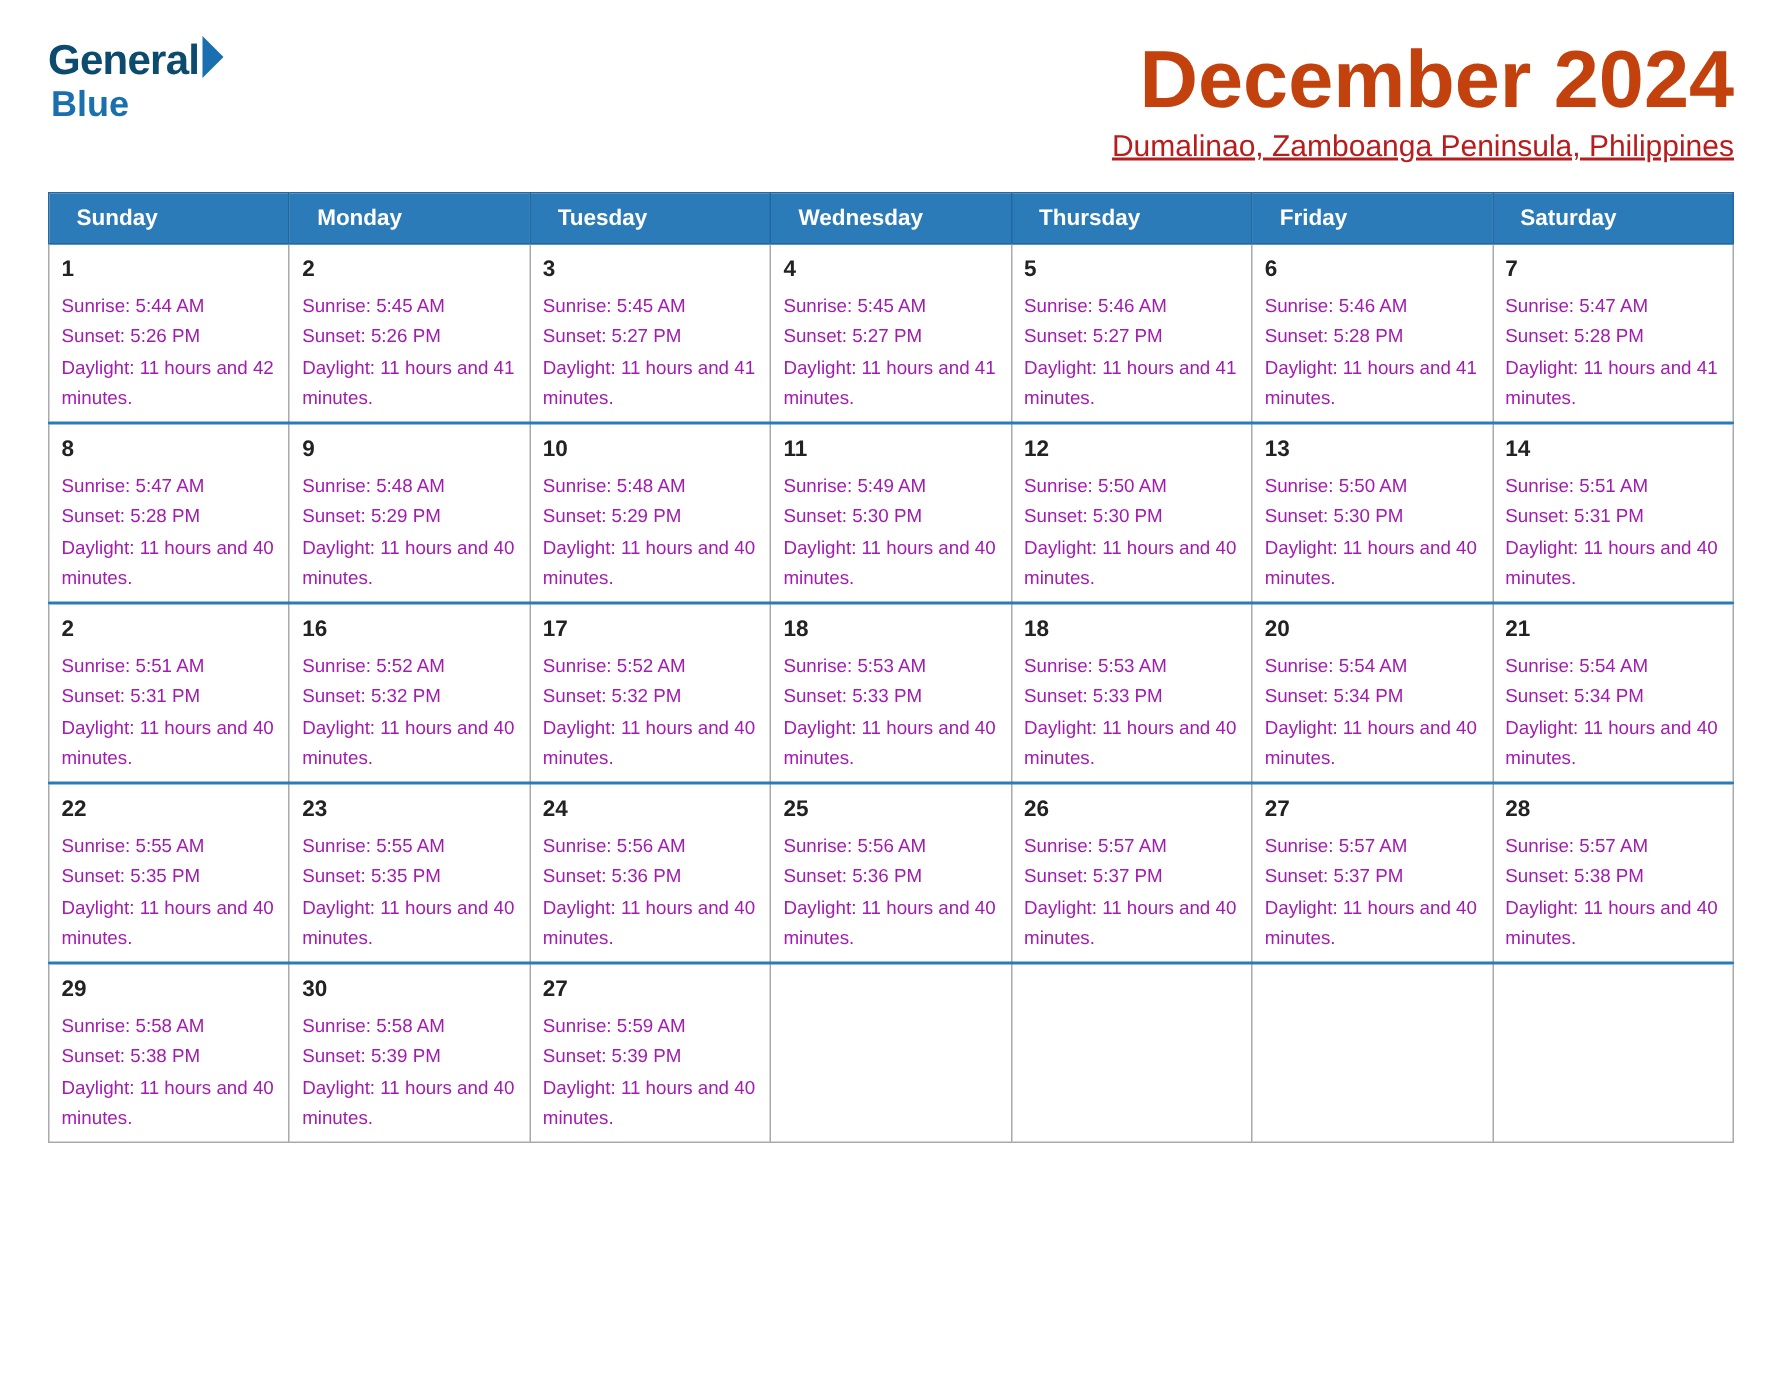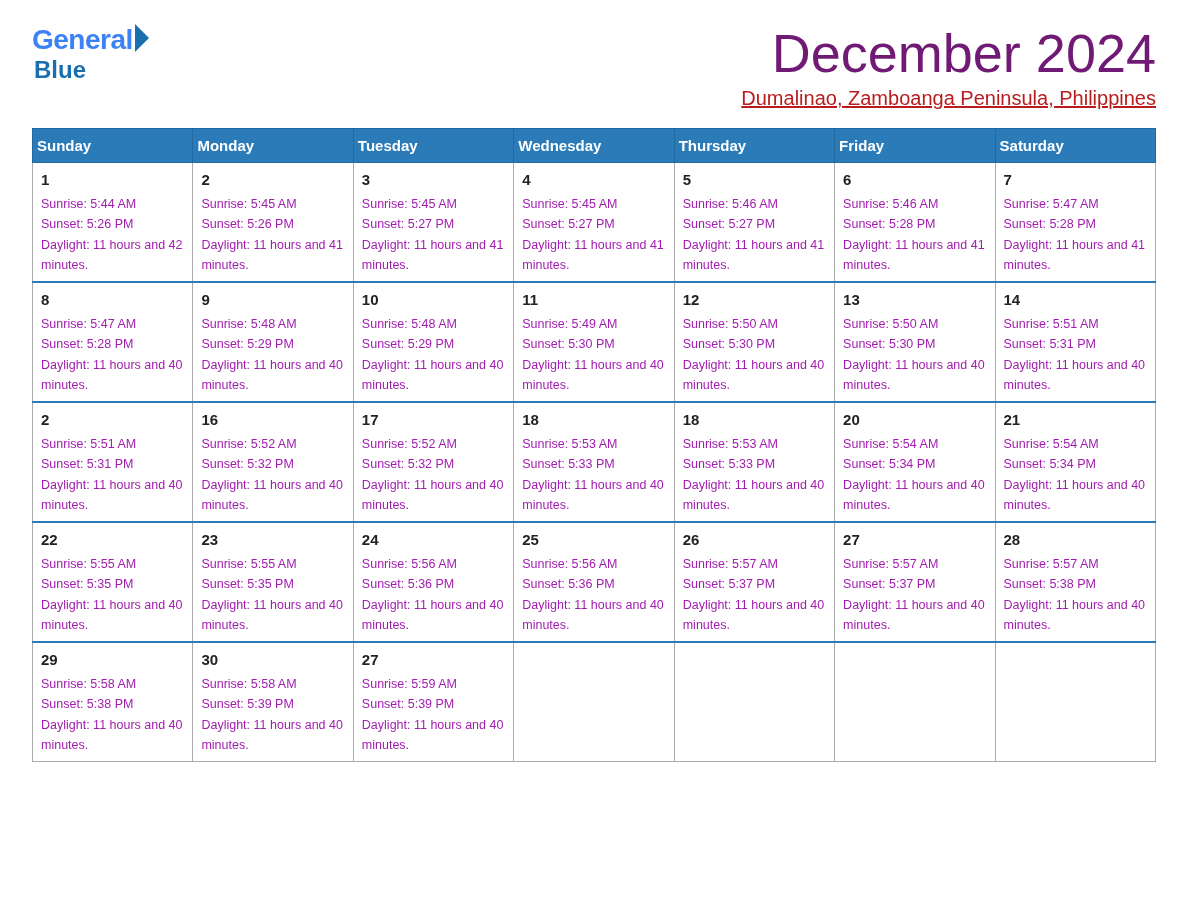--- a/index.html
+++ b/index.html
@@ -21,21 +21,21 @@
       flex-direction: column;
       align-items: flex-start;
     }
     .logo-top {
       display: flex;
       align-items: center;
     }
     .logo-general {
       font-size: 28px;
       font-weight: bold;
-      color: #3b82f6;
+      color: #0c4a6e;
       letter-spacing: -0.5px;
     }
     .logo-triangle {
       width: 0;
       height: 0;
       border-left: 14px solid #1a6faf;
       border-top: 14px solid transparent;
       border-bottom: 14px solid transparent;
       margin-left: 2px;
       margin-top: -4px;
@@ -44,41 +44,41 @@
       font-size: 24px;
       font-weight: bold;
       color: #1a6faf;
       margin-left: 2px;
     }
     .title-area {
       text-align: right;
     }
     .month-title {
       font-size: 54px;
-      font-weight: normal;
-      color: #701a75;
+      font-weight: bold;
+      color: #c2410c;
       line-height: 1.1;
     }
     .location-title {
       font-size: 20px;
       color: #b91c1c;
       margin-top: 4px;
       text-decoration: underline;
     }
     .calendar {
       width: 100%;
       border-collapse: collapse;
       border: 1px solid #888;
     }
     .calendar th {
       background-color: #2b7bb9;
       color: #fff;
       font-size: 15px;
       font-weight: bold;
-      padding: 8px 4px;
+      padding: 8px 18px;
       text-align: left;
       border: 1px solid #2269a0;
       margin-left: 10px;
     }
     .calendar td {
       vertical-align: top;
       padding: 6px 8px;
       border: 1px solid #aaa;
       width: 14.28%;
       font-size: 13px;

